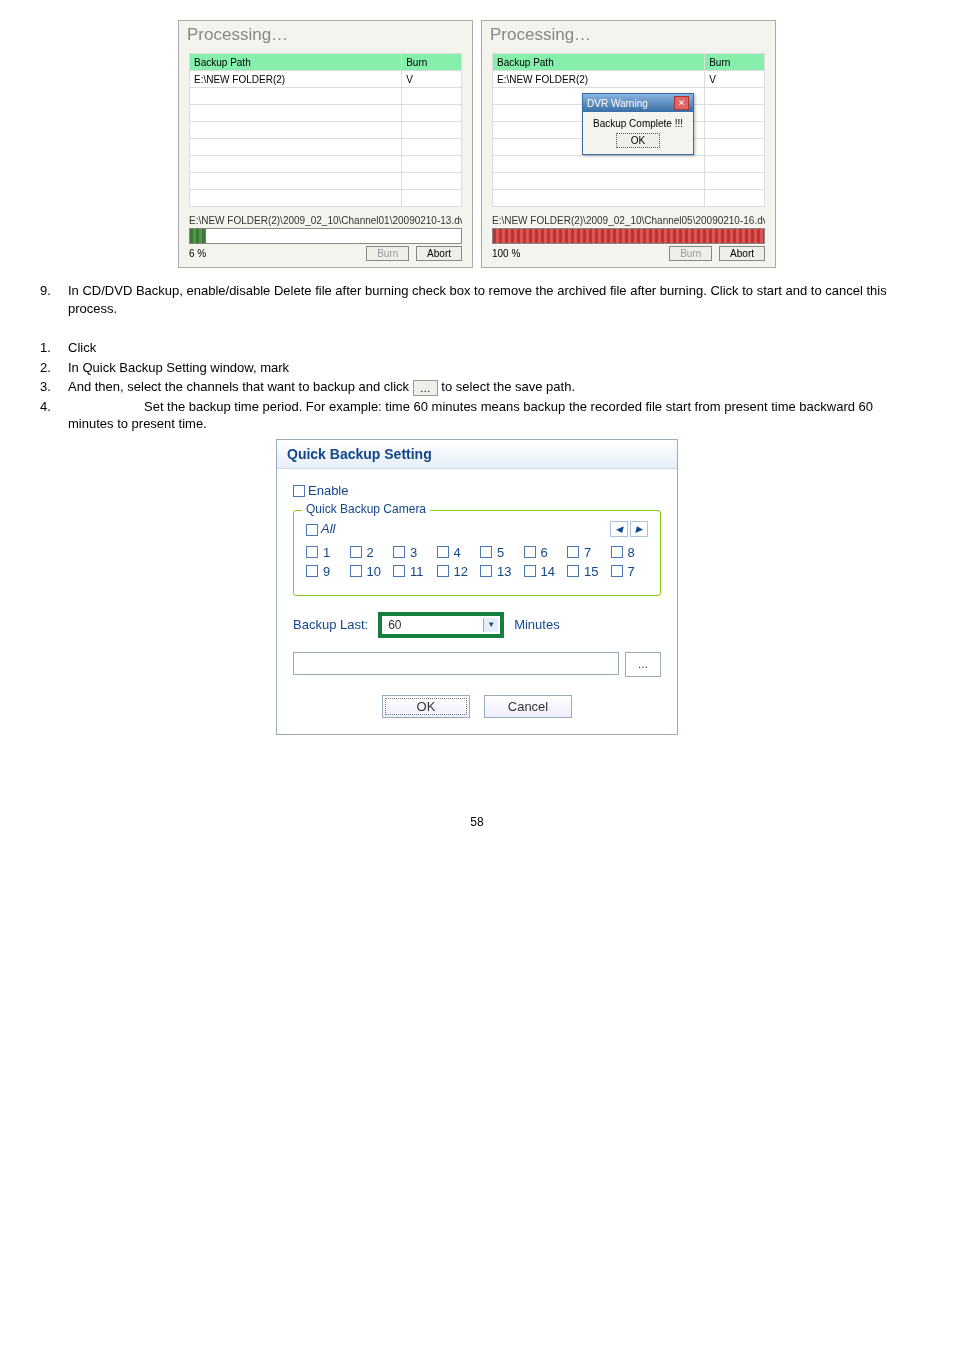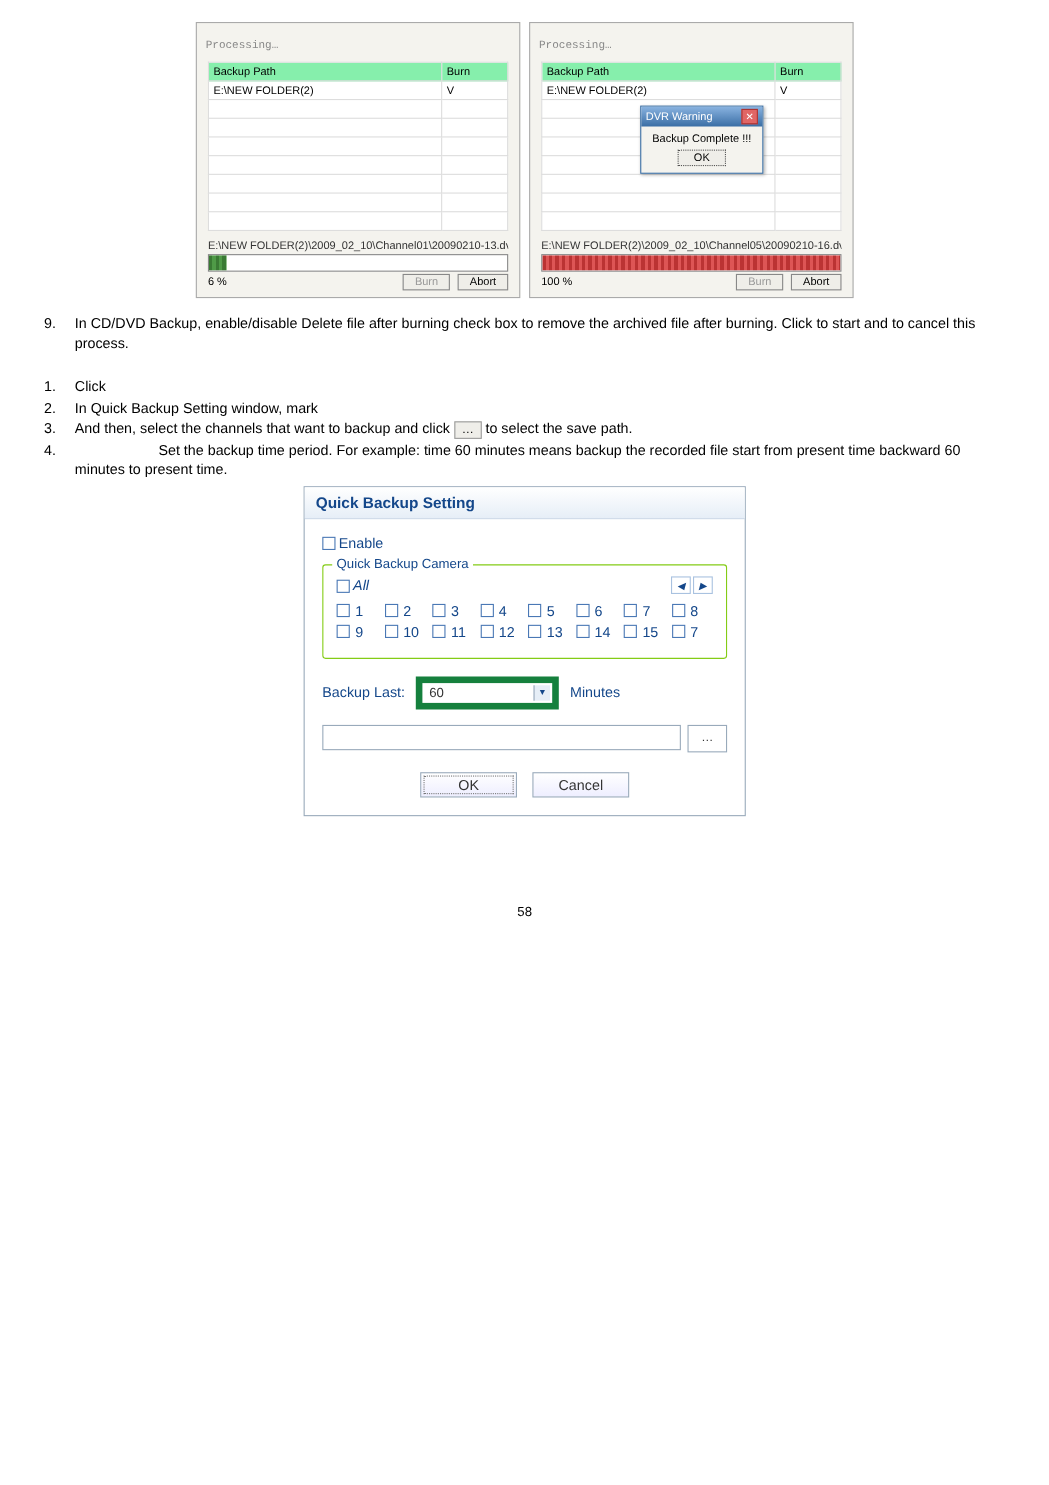--- a/index.html
+++ b/index.html
@@ -20,24 +20,23 @@
     gap: 8px;
     margin-bottom: 14px;
   }
   .processing-box {
     width: 295px;
     border: 1px solid #aaa;
     background: #f4f3ee;
     box-sizing: border-box;
   }
   .proc-title {
-    font-size: 10px;
+    font-size: 17px;
     color: #888;
-    padding: 16px 8px 2px 8px;
-    font-family: Liberation Mono, monospace;
+    padding: 4px 8px 2px 8px;
   }
   .proc-body {
     padding: 6px 10px 8px 10px;
   }
   .grid-table {
     width: 100%;
     border: 1px solid #bbb;
     border-collapse: collapse;
     font-size: 10px;
     background: #fff;
@@ -232,21 +231,21 @@
     width:40px;
     font-size:13px;
   }
   .backup-last-row {
     display:flex;
     align-items:center;
     gap:10px;
     margin-top:16px;
   }
   .time-input {
-    border:6px solid #15803d;
+    border:4px solid #15803d;
     width:110px;
     display:flex;
     align-items:center;
     justify-content:space-between;
     padding:2px 2px 2px 6px;
     font-size:12px;
     color:#333;
   }
   .time-input .dd {
     width:14px;height:14px;

